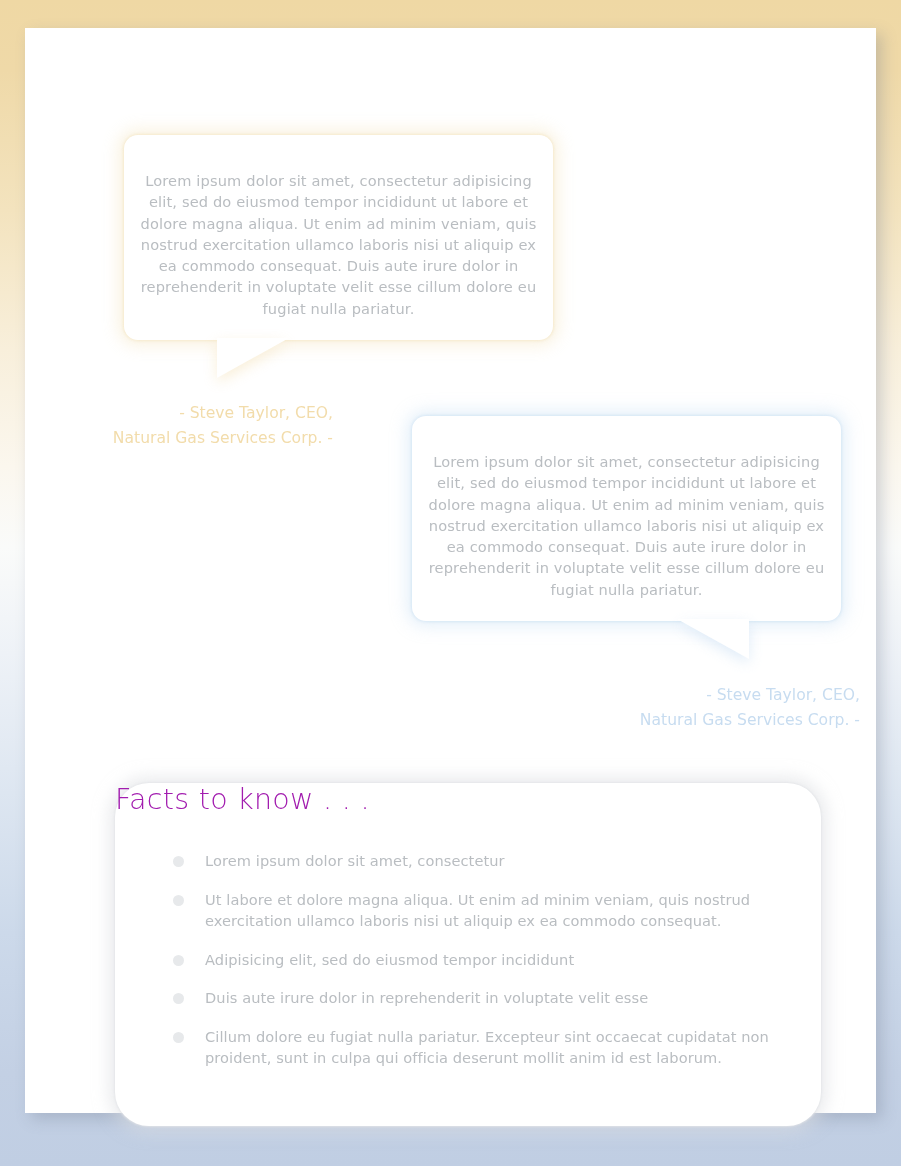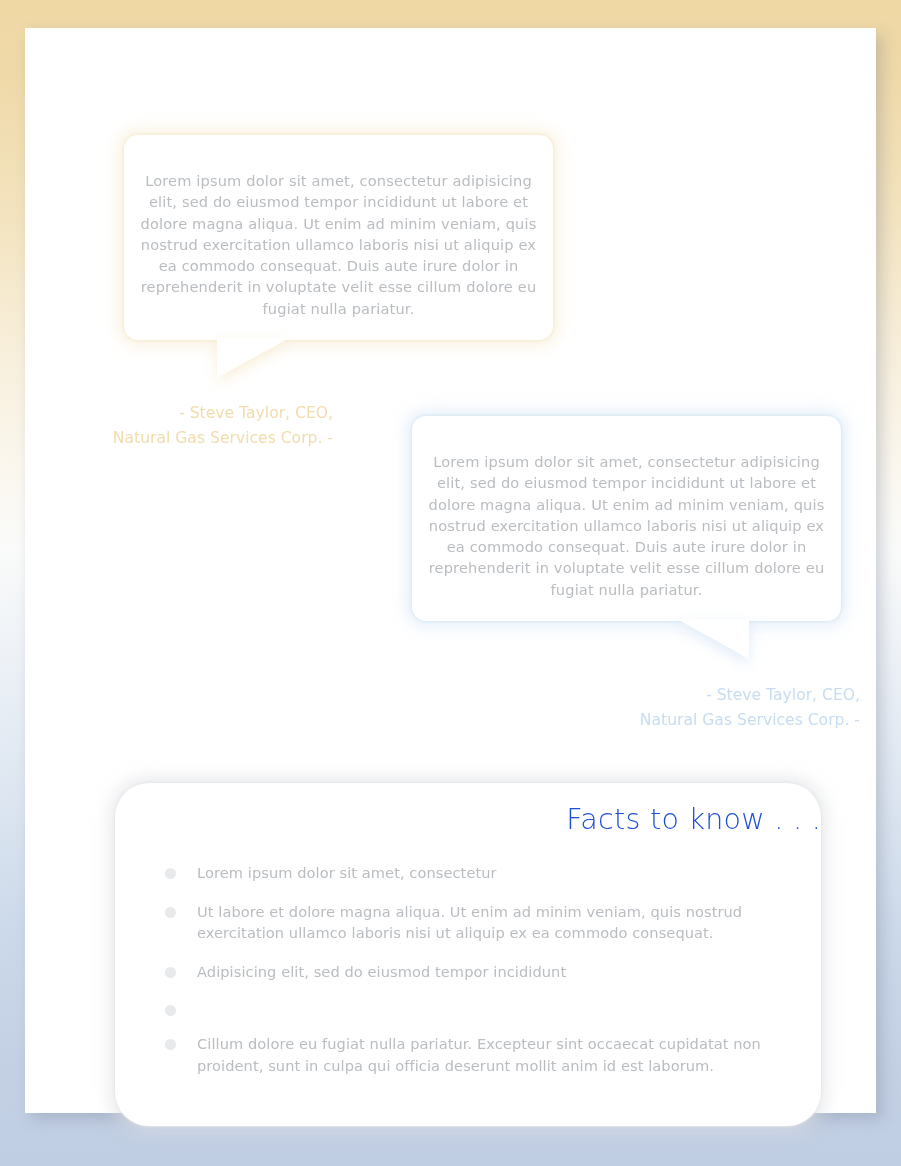--- a/index.html
+++ b/index.html
@@ -142,30 +142,29 @@
     width: 706px;
     height: 343px;
     box-sizing: border-box;
     background: #ffffff;
     border-radius: 34px;
     box-shadow: 0 0 15px 7px rgba(220, 222, 226, 0.55),
                 0 0 2px 1px rgba(232, 234, 237, 0.8);
   }
   .facts-title {
     margin: 0;
-    padding-top: 20px;
-    text-align: right;
+    text-align: left;
     font-size: 28.5px;
     font-weight: 300;
-    color: #1d4ed8;
+    color: #a21caf;
     letter-spacing: 0.01em;
   }
   .facts-list {
     list-style: none;
-    margin: 0;
+    margin: 8px;
     padding: 26px 0 0 0;
   }
   .fact-item {
     display: flex;
     align-items: flex-start;
     padding: 0 34px 0 50px;
     margin-bottom: 17px;
   }
   .fact-bullet {
     flex: 0 0 auto;
@@ -222,20 +221,21 @@
         <li class="fact-item">
           <span class="fact-bullet"></span>
           <span class="fact-text">Ut labore et dolore magna aliqua. Ut enim ad minim veniam, quis nostrud exercitation ullamco laboris nisi ut aliquip ex ea commodo consequat.</span>
         </li>
         <li class="fact-item">
           <span class="fact-bullet"></span>
           <span class="fact-text">Adipisicing elit, sed do eiusmod tempor incididunt</span>
         </li>
         <li class="fact-item">
           <span class="fact-bullet"></span>
+          <span class="fact-text">Duis aute irure dolor in reprehenderit in voluptate velit esse</span>
         </li>
         <li class="fact-item">
           <span class="fact-bullet"></span>
           <span class="fact-text">Cillum dolore eu fugiat nulla pariatur. Excepteur sint occaecat cupidatat non proident, sunt in culpa qui officia deserunt mollit anim id est laborum.</span>
         </li>
       </ul>
     </div>
 
   </div>
 </div>

